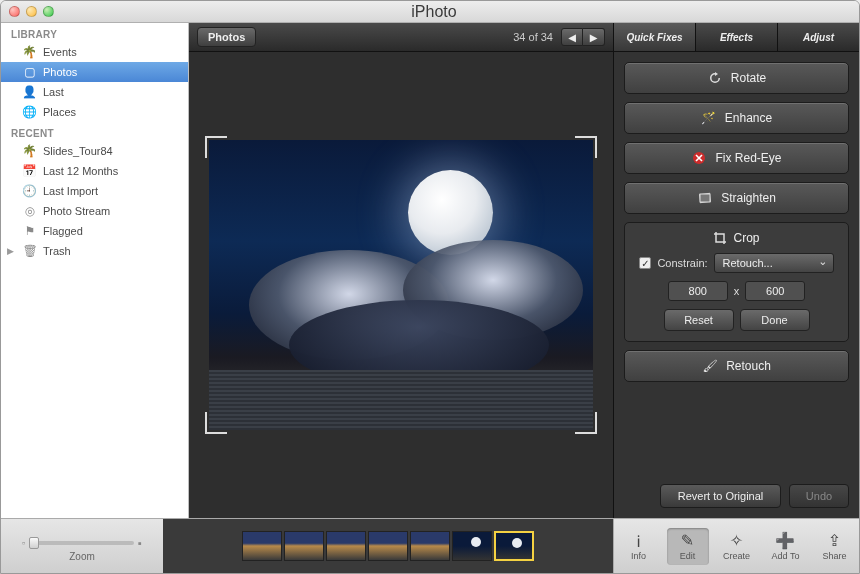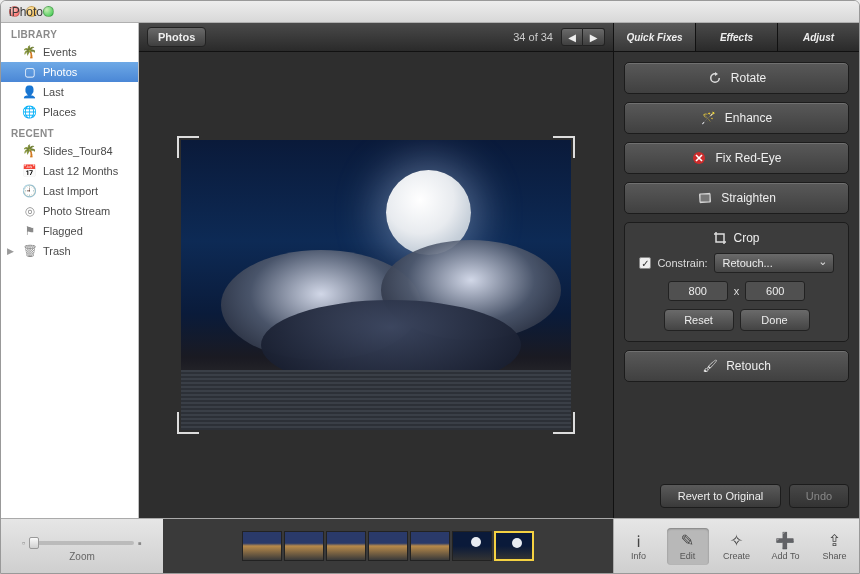--- a/index.html
+++ b/index.html
@@ -4,23 +4,23 @@
 <style>
 * { margin: 0; padding: 0; box-sizing: border-box; font-family: "Lucida Grande", "Helvetica Neue", Arial, sans-serif; }
 body { background: #ededed; width: 860px; height: 574px; overflow: hidden; }
 .window { width: 860px; height: 574px; display: flex; flex-direction: column; border: 1px solid #999; border-radius: 6px 6px 0 0; overflow: hidden; background: #ededed; }
 .titlebar { height: 22px; background: linear-gradient(#ededed,#d8d8d8); border-bottom: 1px solid #b0b0b0; display: flex; align-items: center; position: relative; }
 .tl-buttons { display: flex; gap: 6px; margin-left: 8px; }
 .tl-btn { width: 11px; height: 11px; border-radius: 50%; border: 1px solid rgba(0,0,0,.2); }
 .tl-close { background: radial-gradient(circle at 30% 30%, #fdc6c1, #fc605c); }
 .tl-min { background: radial-gradient(circle at 30% 30%, #fde8b3, #fdbc40); }
 .tl-zoom { background: radial-gradient(circle at 30% 30%, #c8eeb4, #34c749); }
-.tl-title { position: absolute; left: 8px; right: 0; text-align: left; font-size: 12px; color: #3a3a3a; pointer-events: none; }
+.tl-title { position: absolute; left: 8px; right: 0; text-align: center; font-size: 16px; color: #3a3a3a; pointer-events: none; }
 .body { flex: 1; display: flex; min-height: 0; }
-.sidebar { width: 138px; background: #fff; border-right: 1px solid #bfbfbf; overflow-y: auto; font-size: 11px; color: #4a4a4a; }
+.sidebar { width: 188px; background: #fff; border-right: 1px solid #bfbfbf; overflow-y: auto; font-size: 11px; color: #4a4a4a; }
 .sb-header { font-size: 10px; color: #8a8a8a; font-weight: bold; letter-spacing: .03em; padding: 6px 10px 2px; text-transform: uppercase; }
 .sb-item { display: flex; align-items: center; gap: 6px; padding: 3px 10px 3px 22px; cursor: default; position: relative; }
 .sb-item.selected { background: linear-gradient(#6ea9e6,#4a87d6); color: #fff; }
 .sb-item .ic { width: 14px; height: 14px; display: inline-flex; align-items: center; justify-content: center; font-size: 12px; color: #8a8a8a; }
 .sb-item.selected .ic { color: #fff; }
 .sb-item .disclose { position: absolute; left: 6px; font-size: 9px; color: #9a9a9a; }
 .center { flex: 1; background: #2e2e2e; display: flex; flex-direction: column; min-width: 0; }
 .toolbar { height: 29px; background: linear-gradient(#4a4a4a,#2a2a2a); border-bottom: 1px solid #111; display: flex; align-items: center; padding: 0 8px; gap: 8px; }
 .crumb { background: linear-gradient(#6a6a6a,#3f3f3f); color: #eee; font-size: 11px; padding: 3px 10px; border-radius: 4px; border: 1px solid #222; font-weight: bold; }
 .counter { margin-left: auto; color: #ccc; font-size: 11px; }

